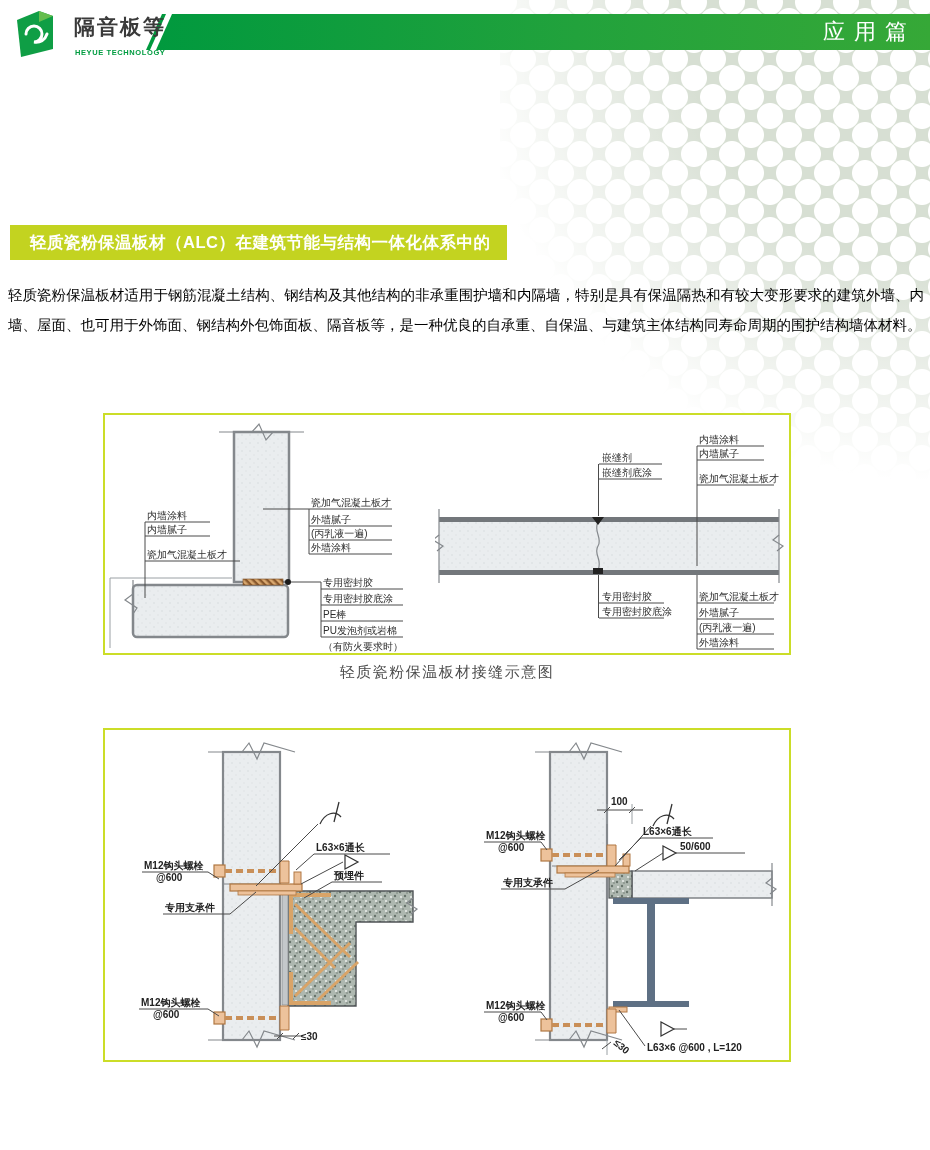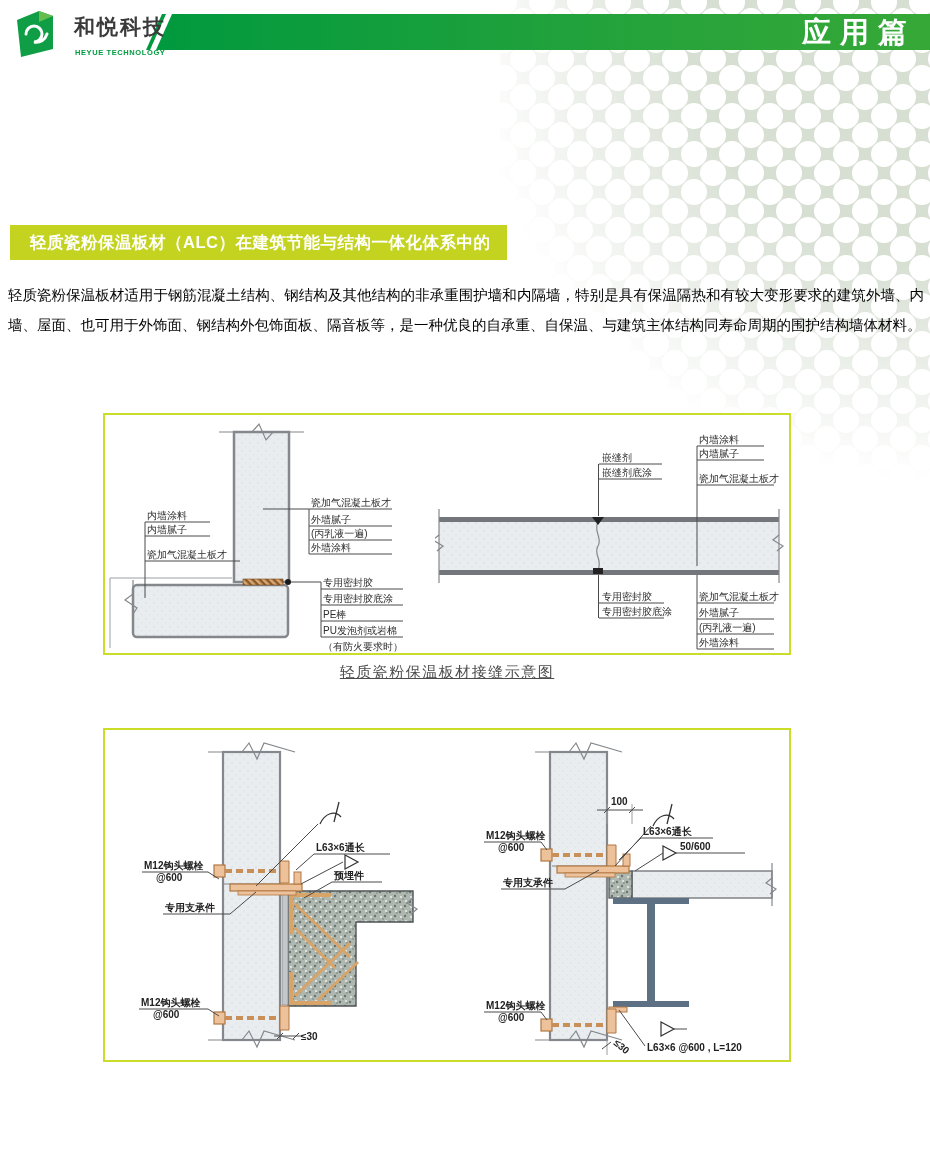--- a/index.html
+++ b/index.html
@@ -19,21 +19,21 @@
       rgba(255,255,255,0) 0%,rgba(255,255,255,0) 38%,#ffffff 72%);}
 
   
   .header-bar{position:absolute;left:146px;right:0;top:14px;height:36px;
     background:linear-gradient(90deg,#00993e 0%,#22a23c 55%,#36a837 100%);
     -webkit-clip-path:polygon(16px 0,100% 0,100% 100%,0 100%);
     clip-path:polygon(16px 0,100% 0,100% 100%,0 100%);}
   .bar-slash{position:absolute;left:158px;top:14px;width:6px;height:36px;
     background:#fff;transform:skewX(-24deg);}
   .badge{position:absolute;right:14px;top:14px;height:44px;line-height:36px;
-    color:#fff;font-weight:bold;font-size:29px;letter-spacing:9px;}
+    color:#fff;font-weight:normal;font-size:22px;letter-spacing:9px;}
   .logo{position:absolute;left:12px;top:7px;width:180px;height:50px;}
   .logo-cn{position:absolute;left:62px;top:6px;font-size:21px;font-weight:bold;
     color:#3a3a3a;letter-spacing:2px;}
   .logo-en{position:absolute;left:63px;top:32px;font-size:7.5px;font-weight:bold;
     color:#009c40;letter-spacing:0.6px;margin-top:9px;}
 
   
   .banner{position:absolute;left:10px;top:225px;width:477px;height:35px;
     background:#c3d320;color:#fff;font-weight:bold;font-size:16.5px;
     line-height:35px;padding-left:20px;letter-spacing:0.5px;}
@@ -41,21 +41,21 @@
   
   .intro{position:absolute;left:8px;top:281px;width:916px;font-size:14.5px;
     line-height:29.5px;color:#000000;text-align:justify;}
 
   
   .fig-box{position:absolute;background:#ffffff;border:2px solid #cbdd28;}
   #box1{left:103px;top:413px;width:684px;height:238px;}
   #box2{left:103px;top:728px;width:684px;height:330px;}
   .fig-cap{position:absolute;left:103px;width:688px;text-align:center;
     font-size:15px;color:#4c4c4c;letter-spacing:1.5px;}
-  #cap1{top:663px;text-decoration:underline;} #cap2{top:1071px;}
+  #cap1{top:663px;} #cap2{top:1071px;}
   .fig-box svg{position:absolute;top:0;}
 
   .lbl{font-size:10px;fill:#2e2e2e;}
   .lblb{font-size:10px;fill:#222;font-weight:bold;}
   .ld{stroke:#4a4a4a;stroke-width:1;fill:none;}
   .thin{stroke:#9aa0a4;stroke-width:1;fill:none;}
   .brk{stroke:#84888c;stroke-width:1.2;fill:none;}
 </style>
 </head>
 <body>
@@ -68,21 +68,21 @@
   <div class="header-bar"></div>
   <div class="bar-slash"></div>
   <div class="badge">应用篇</div>
 
   <div class="logo">
     <svg width="50" height="50" viewBox="0 0 50 50">
       <path d="M5,13 L27,4 L41,9 L41,42 L9,50 Z" fill="#0f9e45"></path>
       <path d="M27,4 L41,9 L27,15 Z" fill="#65bd4d"></path>
       <path d="M14,27 a8,8 0 1 1 8,8 c6,1 11,-2 13,-8" stroke="#ffffff" stroke-width="3" fill="none" stroke-linecap="round"></path>
     </svg>
-    <div class="logo-cn">和悦科技</div>
+    <div class="logo-cn">隔音板等</div>
     <div class="logo-en">HEYUE TECHNOLOGY</div>
   </div>
 
   <div class="banner">轻质瓷粉保温板材（ALC）在建筑节能与结构一体化体系中的应用</div>
 
   <div class="intro">轻质瓷粉保温板材适用于钢筋混凝土结构、钢结构及其他结构的非承重围护墙和内隔墙，特别是具有保温隔热和有较大变形要求的建筑外墙、内墙、屋面、也可用于外饰面、钢结构外包饰面板、隔音板等，是一种优良的自承重、自保温、与建筑主体结构同寿命周期的围护结构墙体材料。</div>
 
   <div class="fig-box" id="box1">
 
     <svg style="left:0" width="342" height="238" viewBox="105 415 342 238">

